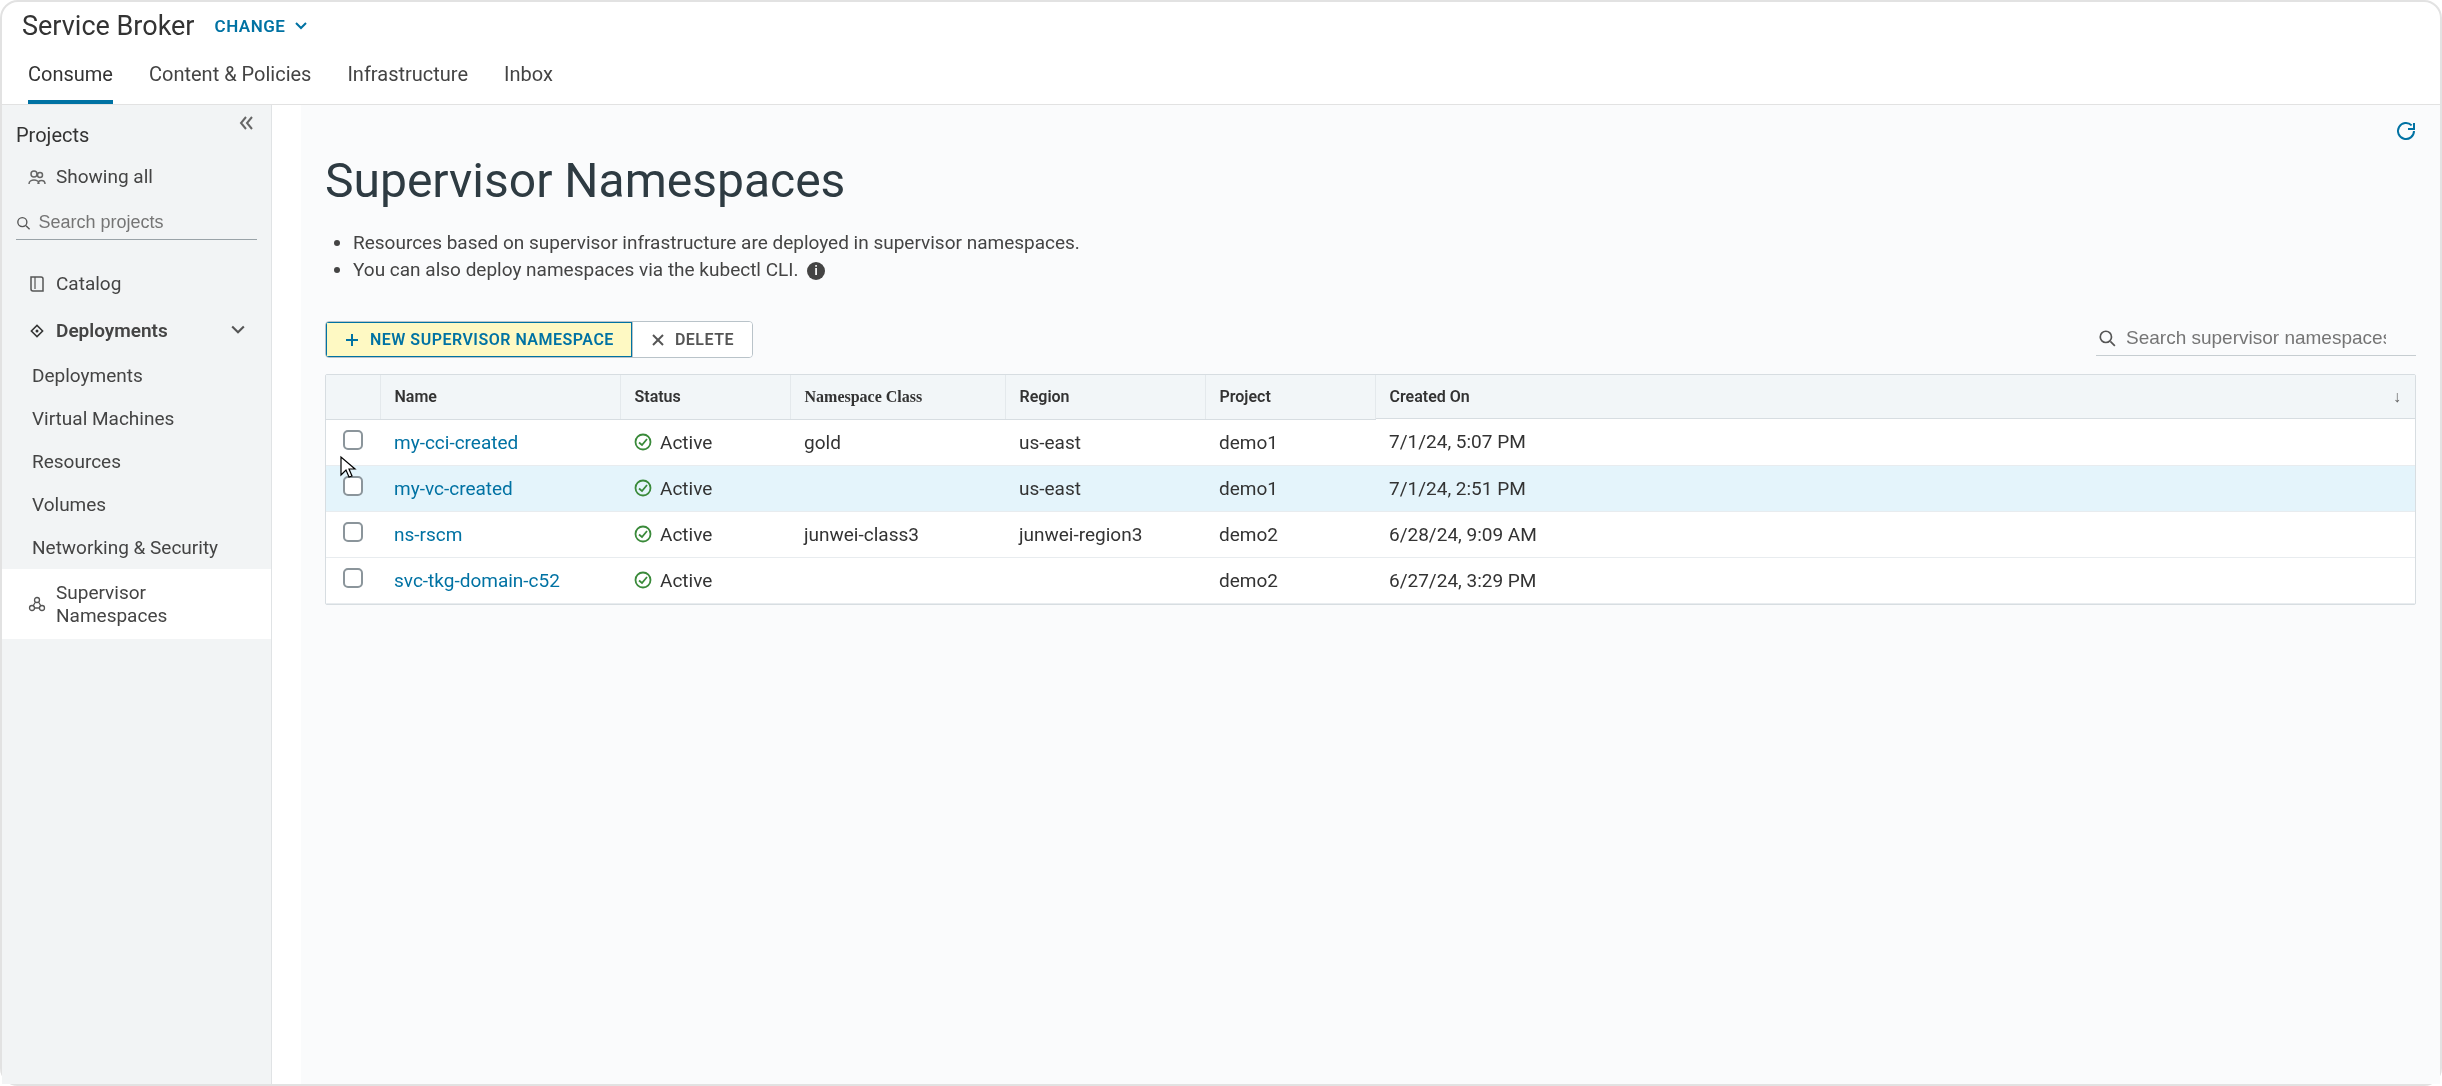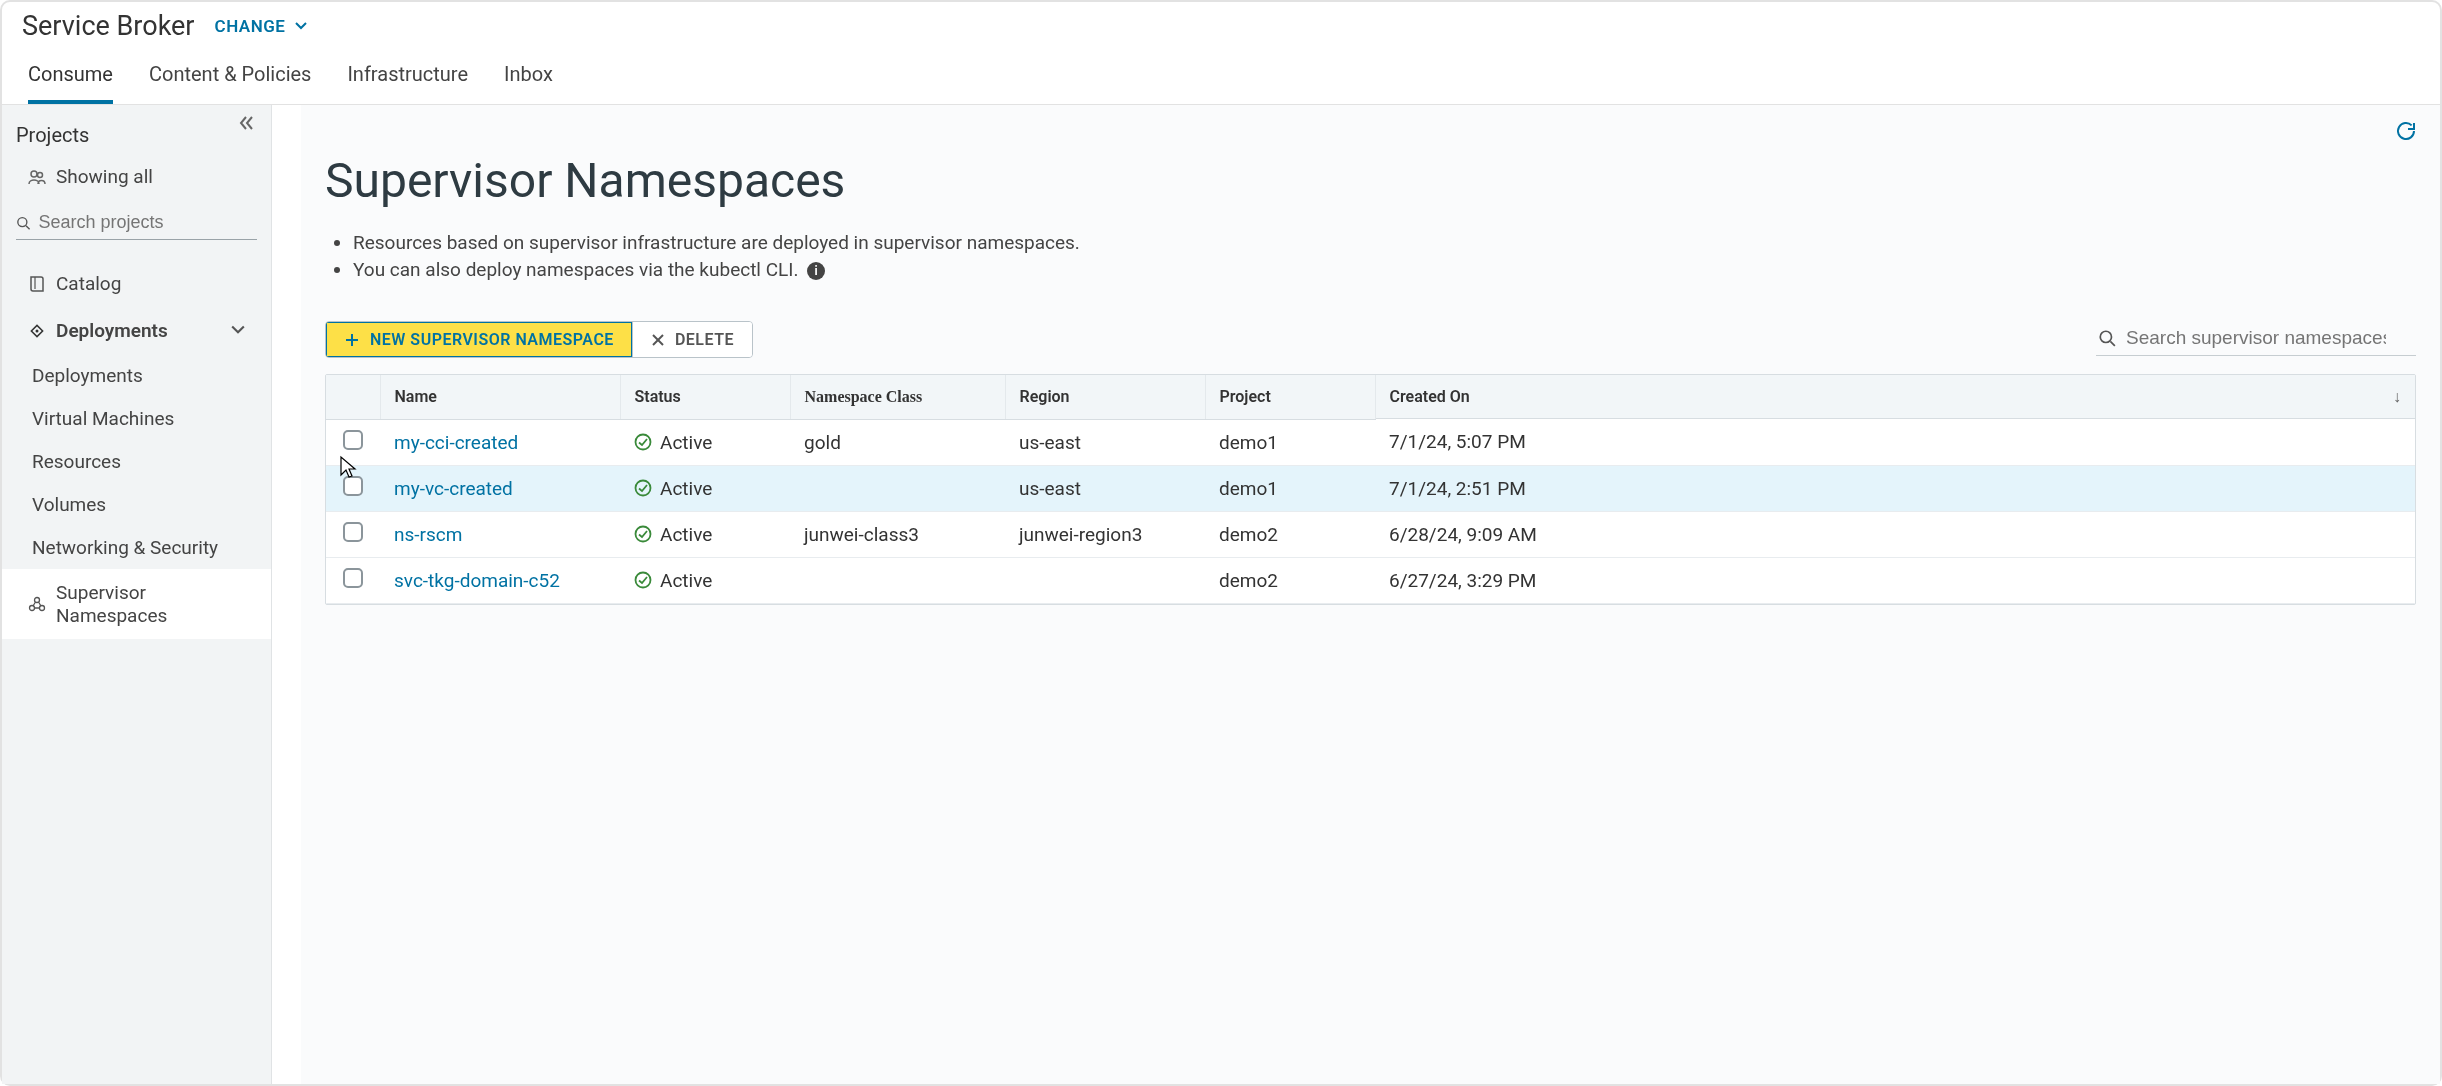--- a/index.html
+++ b/index.html
@@ -5,21 +5,21 @@
   * { box-sizing: border-box; margin: 0; padding: 0; }
   body {
     font-family: -apple-system, BlinkMacSystemFont, "Segoe UI", Roboto, Helvetica, Arial, sans-serif;
     font-size: 14px;
     color: #333;
     background: #fff;
     height: 1086px;
     width: 2442px;
     overflow: hidden;
   }
-  .app { display: flex; flex-direction: column; height: 100%; border: 2px solid #e2e2e2; border-radius: 10px; }
+  .app { display: flex; flex-direction: column; height: 100%; border: 2px solid #e2e2e2; border-radius: 18px; }
   
   .header-top {
     display: flex;
     align-items: center;
     padding: 8px 20px 0 20px;
     gap: 20px;
     border-bottom: 0;
   }
   .app-title { font-size: 27px; font-weight: 400; color: #333; }
   .change-btn {
@@ -94,21 +94,21 @@
     display: flex; align-items: center; margin-top: 36px;
     gap: 0; justify-content: space-between;
   }
   .btn-group { display: flex; border: 1px solid #b9c3c9; border-radius: 4px; overflow: hidden; }
   .btn {
     display: inline-flex; align-items: center; gap: 10px;
     padding: 8px 18px; font-size: 16px; font-weight: 600; cursor: pointer;
     background: #fff; letter-spacing: 0.5px;
   }
   .btn.primary { color: #0072a3; }
-  .btn.primary.active { background: #fde047; box-shadow: inset 0 0 0 1px #0072a3; }
+  .btn.primary.active { background: #fef9c3; box-shadow: inset 0 0 0 1px #0072a3; }
   .btn + .btn { border-left: 1px solid #b9c3c9; color:#555;}
   .search-ns {
     display: flex; align-items: center; gap: 10px; font-size: 19px; color: #666;
     border-bottom: 1px solid #c6cdd1; padding: 4px 2px 6px 2px; min-width: 320px;
   }
   .search-ns input { border:none; outline:none; background:transparent; font-size:19px; width: 260px;}
   
   .table-wrap { margin-top: 16px; border: 1px solid #d7dde1; border-radius: 2px; background:#fff; overflow:hidden;}
   table { width: 100%; border-collapse: collapse; }
   thead th {

